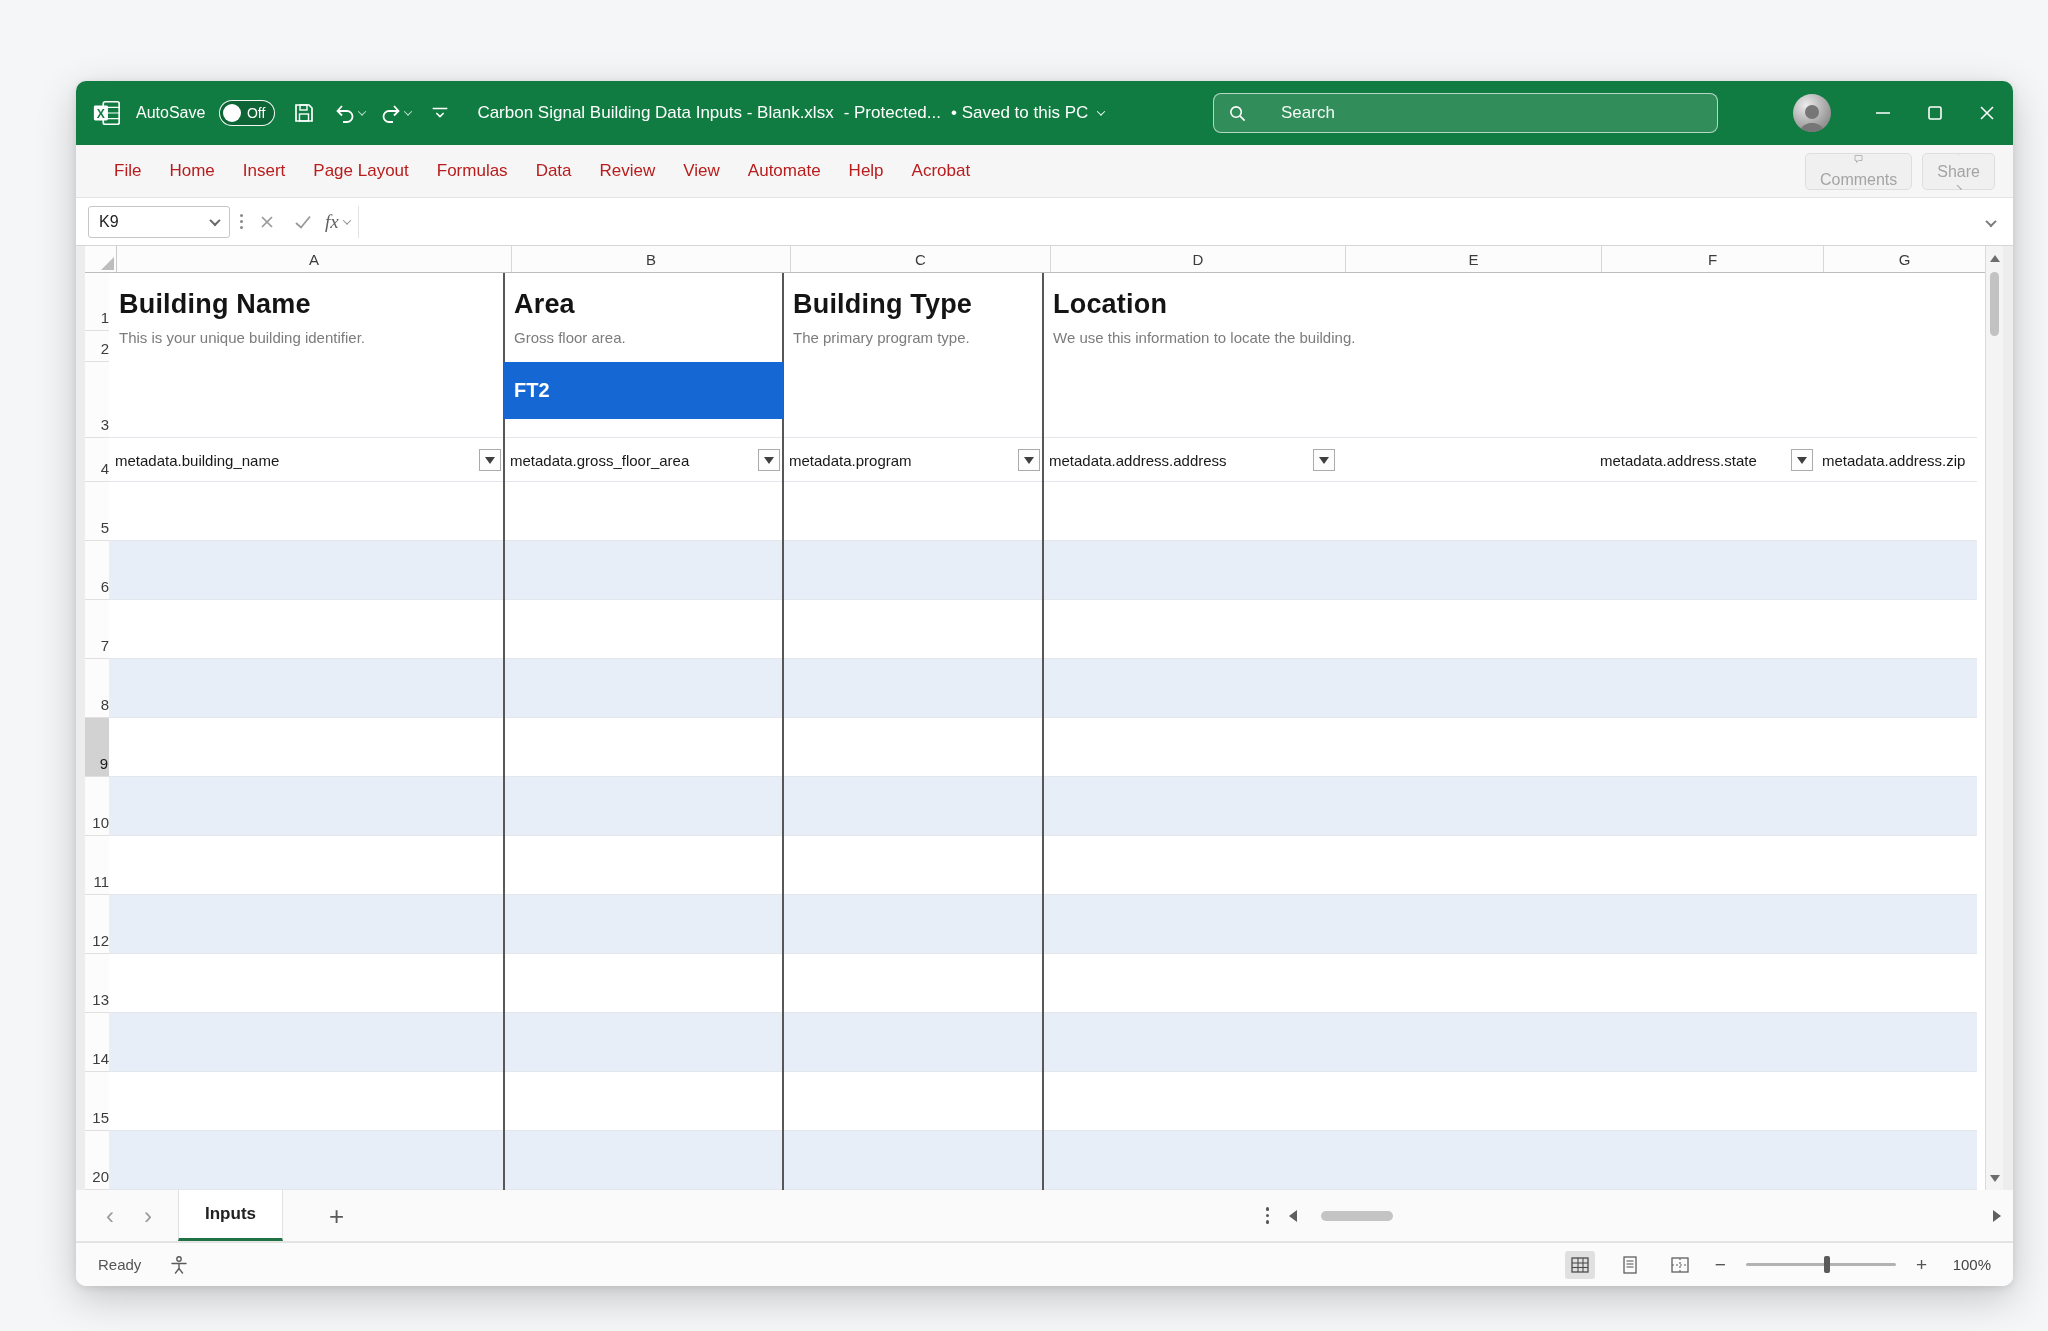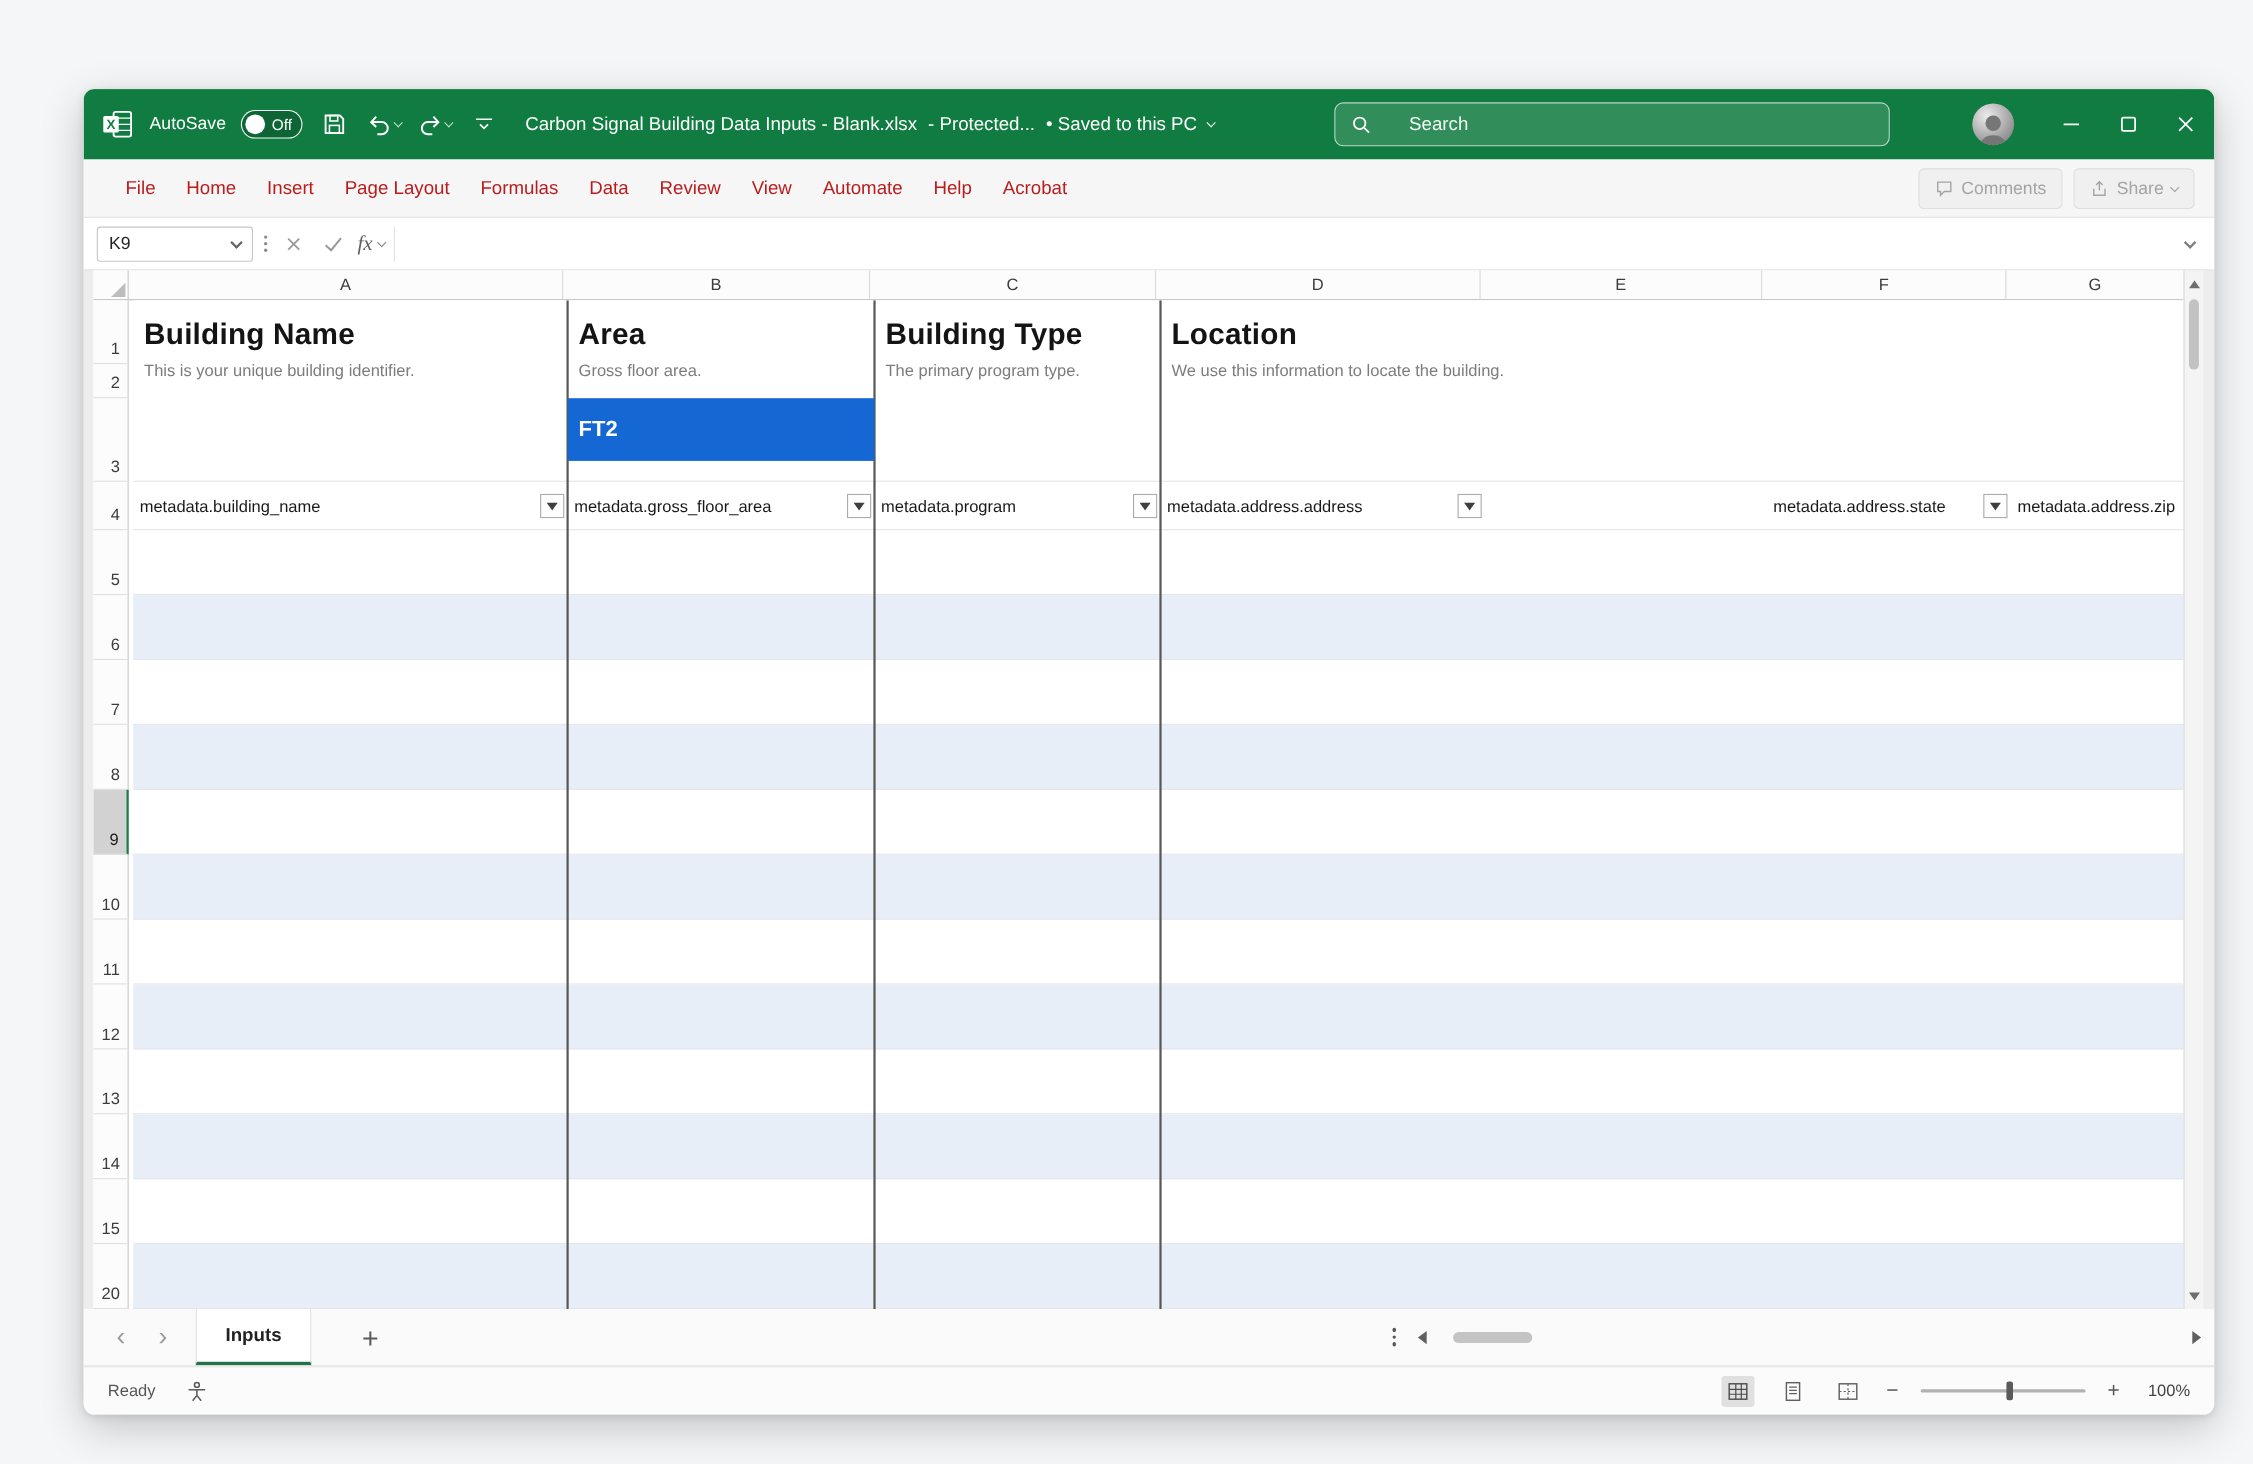--- a/index.html
+++ b/index.html
@@ -28,21 +28,21 @@
   .searchbox input::placeholder { color:rgba(255,255,255,.95); }
   .tb-right { position:absolute; right:0; top:0; height:64px; display:flex; align-items:center; }
   .avatar { width:38px; height:38px; border-radius:50%; background:radial-gradient(circle at 35% 30%, #ececec, #8f8f8f 75%); margin-right:26px; overflow:hidden; cursor:pointer; position:relative; }
   .avatar svg { position:absolute; left:0; top:4px; }
   .winbtn { width:52px; height:64px; display:flex; align-items:center; justify-content:center; cursor:pointer; }
 
   
   .menubar { height:53px; background:#f6f6f6; border-bottom:1px solid #e4e4e4; display:flex; align-items:center; padding-left:24px; position:relative; }
   .menu-item { font-size:17px; color:#b91c1c; padding:0 14px; height:100%; display:flex; align-items:center; cursor:pointer; }
   .menubar-right { position:absolute; right:18px; top:8px; display:flex; gap:10px; }
-  .gray-btn { display:flex; align-items:center; gap:7px; height:37px; padding:0 14px; border:1px solid #dedede; border-radius:5px; background:#f0f0f0; color:#a4a4a4; font-size:16px; cursor:pointer; }
+  .gray-btn { display:flex; align-items:center; gap:7px; height:37px; padding:0 14px; border:1px solid #dedede; border-radius:5px; background:#f0f0f0; color:#a4a4a4; font-size:16px; cursor:pointer;flex-direction:column; }
 
   
   .formulabar { height:48px; background:#fff; border-bottom:1px solid #d6d6d6; display:flex; align-items:center; padding:0 12px; gap:8px; }
   .namebox { width:142px; height:32px; border:1px solid #c6c6c6; border-radius:3px; display:flex; align-items:center; padding:0 10px; font-size:16px; color:#222; cursor:pointer; }
   .namebox .chev { margin-left:auto; color:#666; }
   .fb-dots { color:#8a8a8a; font-size:16px; letter-spacing:1px; padding:0 2px; cursor:pointer; display:flex; flex-direction:column; gap:3px; }
   .fb-dots i { width:3px; height:3px; border-radius:50%; background:#8a8a8a; }
   .fb-ic { width:28px; height:28px; display:flex; align-items:center; justify-content:center; color:#8b8b8b; cursor:pointer; }
   .fx { font-family:"Liberation Serif","DejaVu Serif",serif; font-style:italic; font-size:19px; color:#5f5f5f; }
   .fb-input-wrap { flex:1; height:32px; display:flex; align-items:center; border-left:1px solid #e3e3e3; padding-left:10px; }
@@ -54,21 +54,21 @@
   .gutter-left { width:9px; }
   .grid { width:1900px; background:#fff; display:flex; flex-direction:column; }
   .colhdrs { height:27px; display:flex; background:#fcfcfc; border-bottom:1px solid #bdbdbd; flex:none; }
   .corner { width:32px; border-right:1px solid #c9c9c9; position:relative; cursor:pointer; }
   .corner-tri { position:absolute; right:2px; bottom:2px; width:0; height:0; border-left:13px solid transparent; border-bottom:13px solid #bdbdbd; }
   .colhdr { display:flex; align-items:center; justify-content:center; font-size:15px; color:#3c3c3c; border-right:1px solid #d8d8d8; cursor:pointer; }
   .body { position:relative; height:917px; flex:none; }
   .rowhdrs { position:absolute; left:0; top:0; width:32px; height:917px; background:#fcfcfc; }
   .rowhdr { display:flex; align-items:flex-end; justify-content:flex-end; padding:0 7px 4px 0; font-size:15px; color:#3c3c3c; border-right:1px solid #c9c9c9; border-bottom:1px solid #e0e0e0; cursor:pointer; }
   .rowhdr.selected { background:#d2d2d2; border-right:2px solid #1b7e45; color:#1a1a1a; }
-  .cells { position:absolute; left:36px; top:0; width:1868px; height:917px; overflow:hidden; background:#fff; }
+  .cells { position:absolute; left:24px; top:0; width:1868px; height:917px; overflow:hidden; background:#fff; }
   .stripe { width:100%; }
   .stripe.bordered { border-bottom:1px solid #e3e6ea; }
   .stripe.band { background:#e8eef8; }
   .vline { position:absolute; top:0; bottom:0; width:2px; background:#575757; }
   .cA{left:0;width:395px}.cB{left:395px;width:279px}.cC{left:674px;width:260px}.cD{left:934px;width:295px}.cE{left:1229px;width:256px}.cF{left:1485px;width:222px}.cG{left:1707px;width:161px}
   .sec { position:absolute; top:0; height:89px; padding:16px 0 0 10px; pointer-events:none; }
   .sec.cD { width:620px; }
   .sec-title { font-size:27px; font-weight:700; color:#141414; letter-spacing:.2px; }
   .sec-sub { font-size:15px; color:#7c7c7c; margin-top:9px; }
   .active-cell { position:absolute; top:89px; height:57px; background:#1567d3; color:#fff; font-size:20px; font-weight:700; line-height:57px; padding-left:10px; cursor:cell; }

